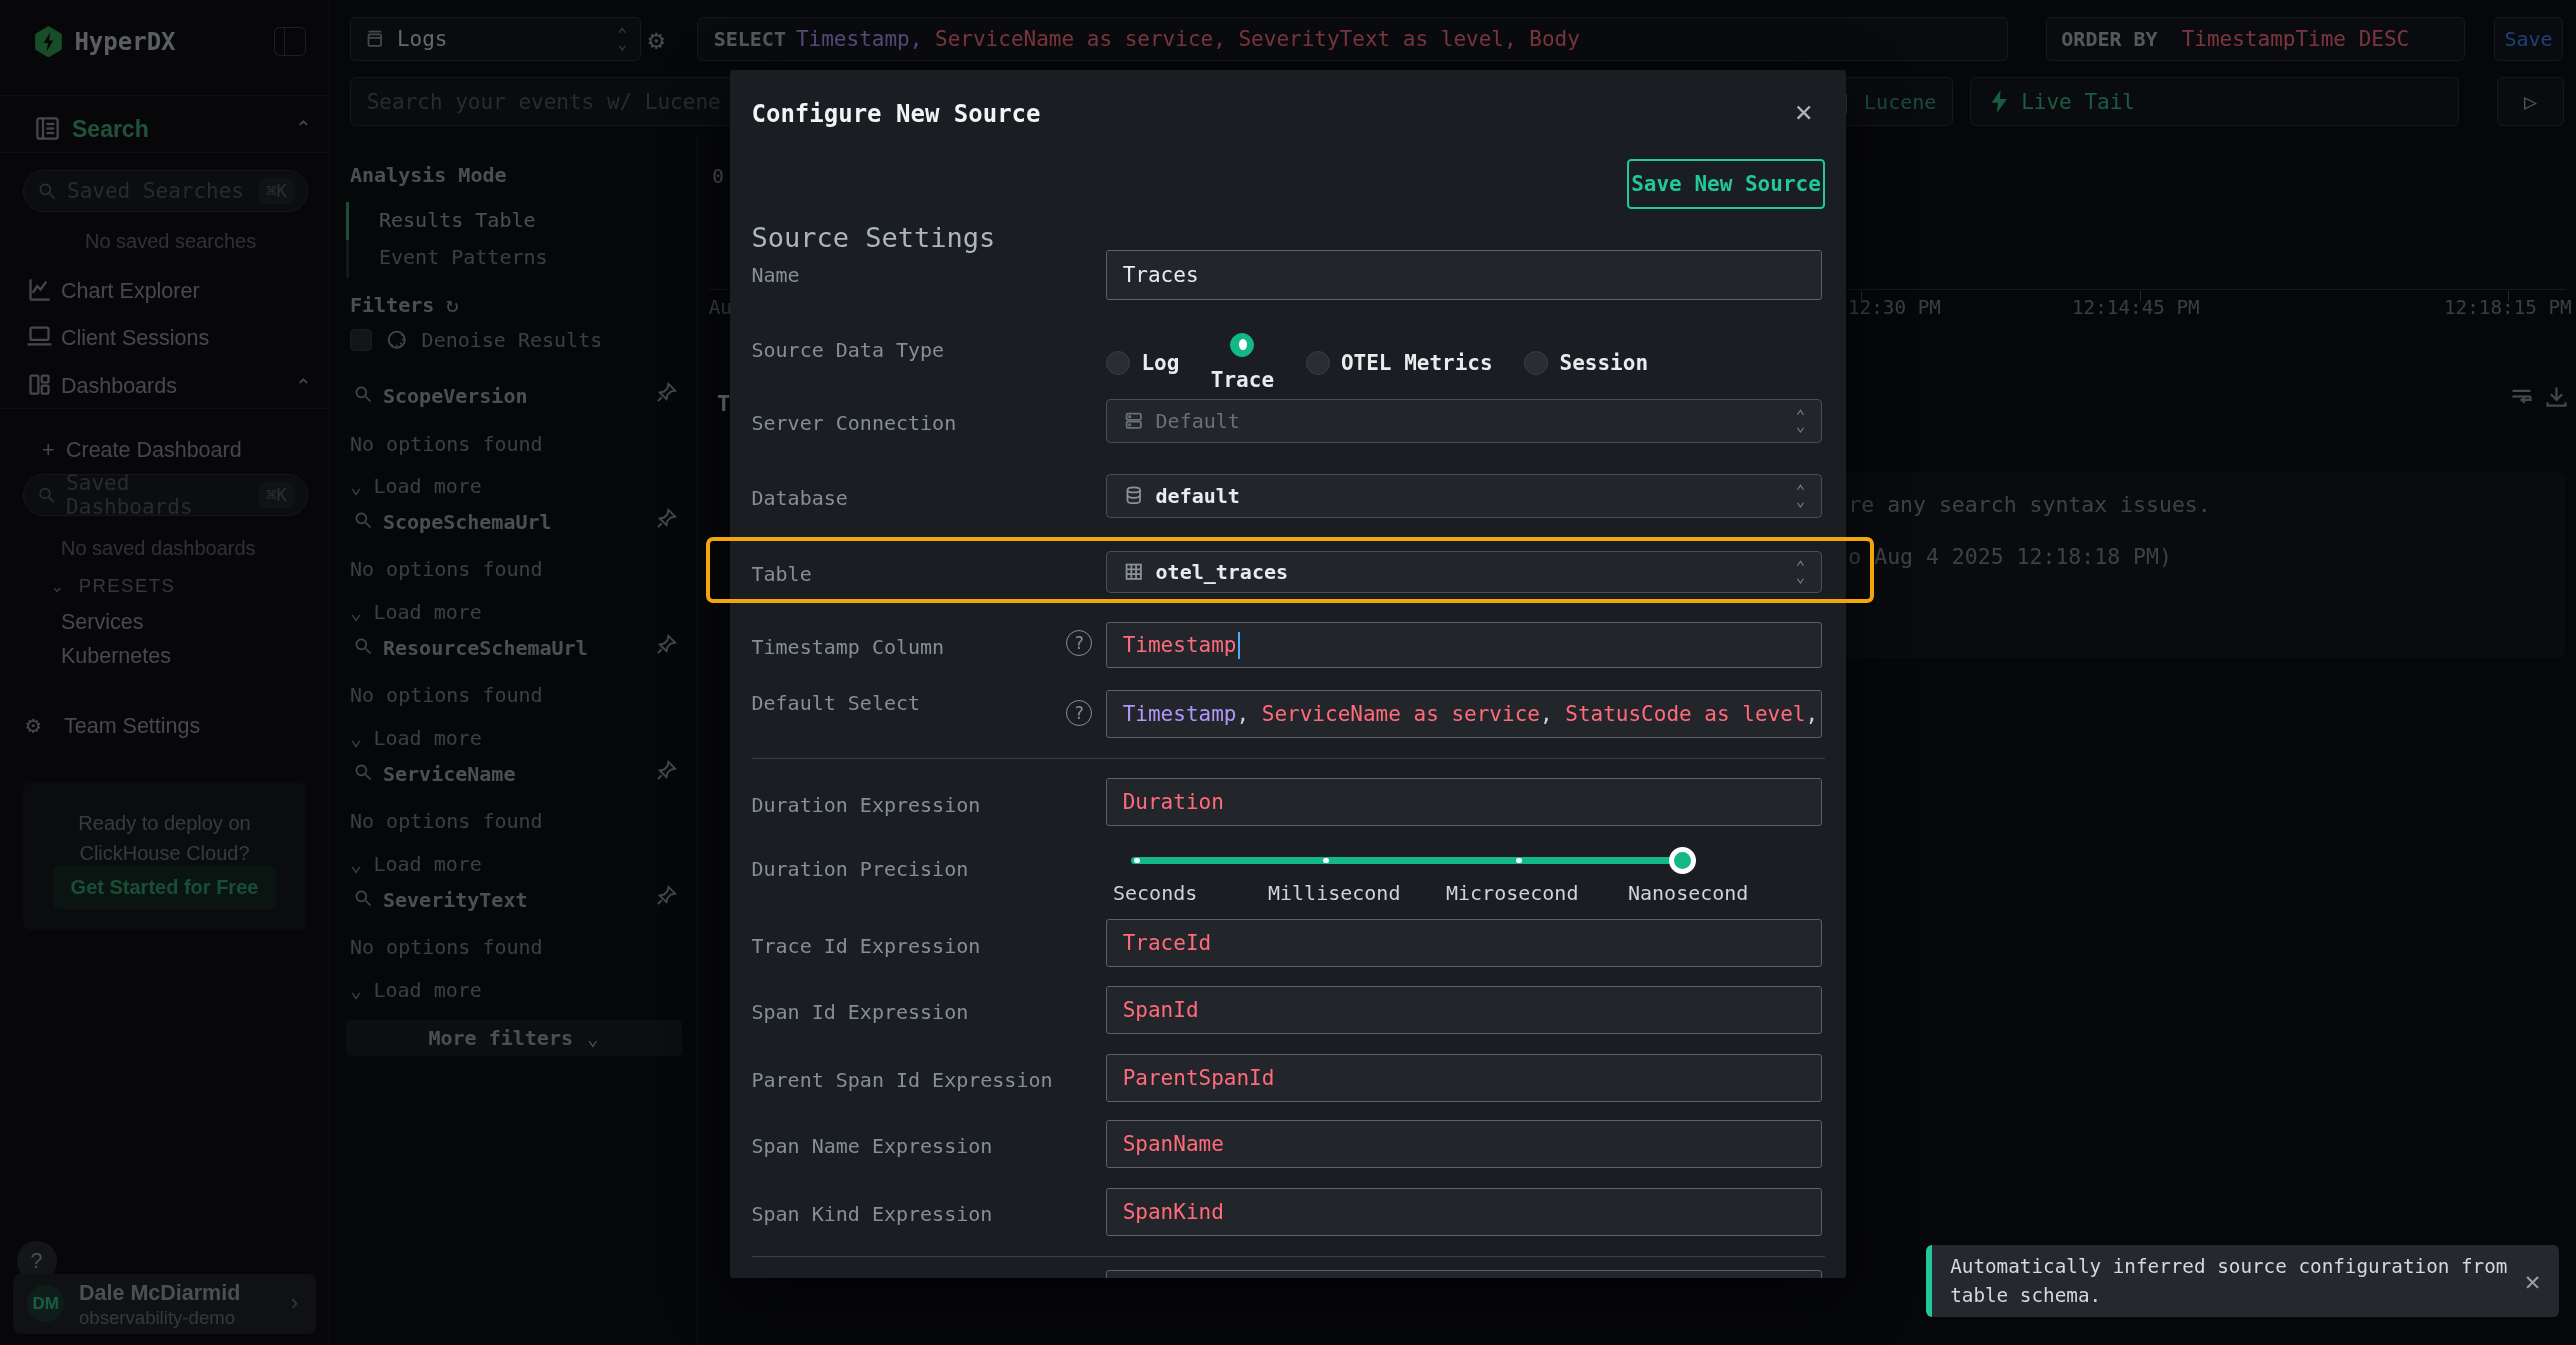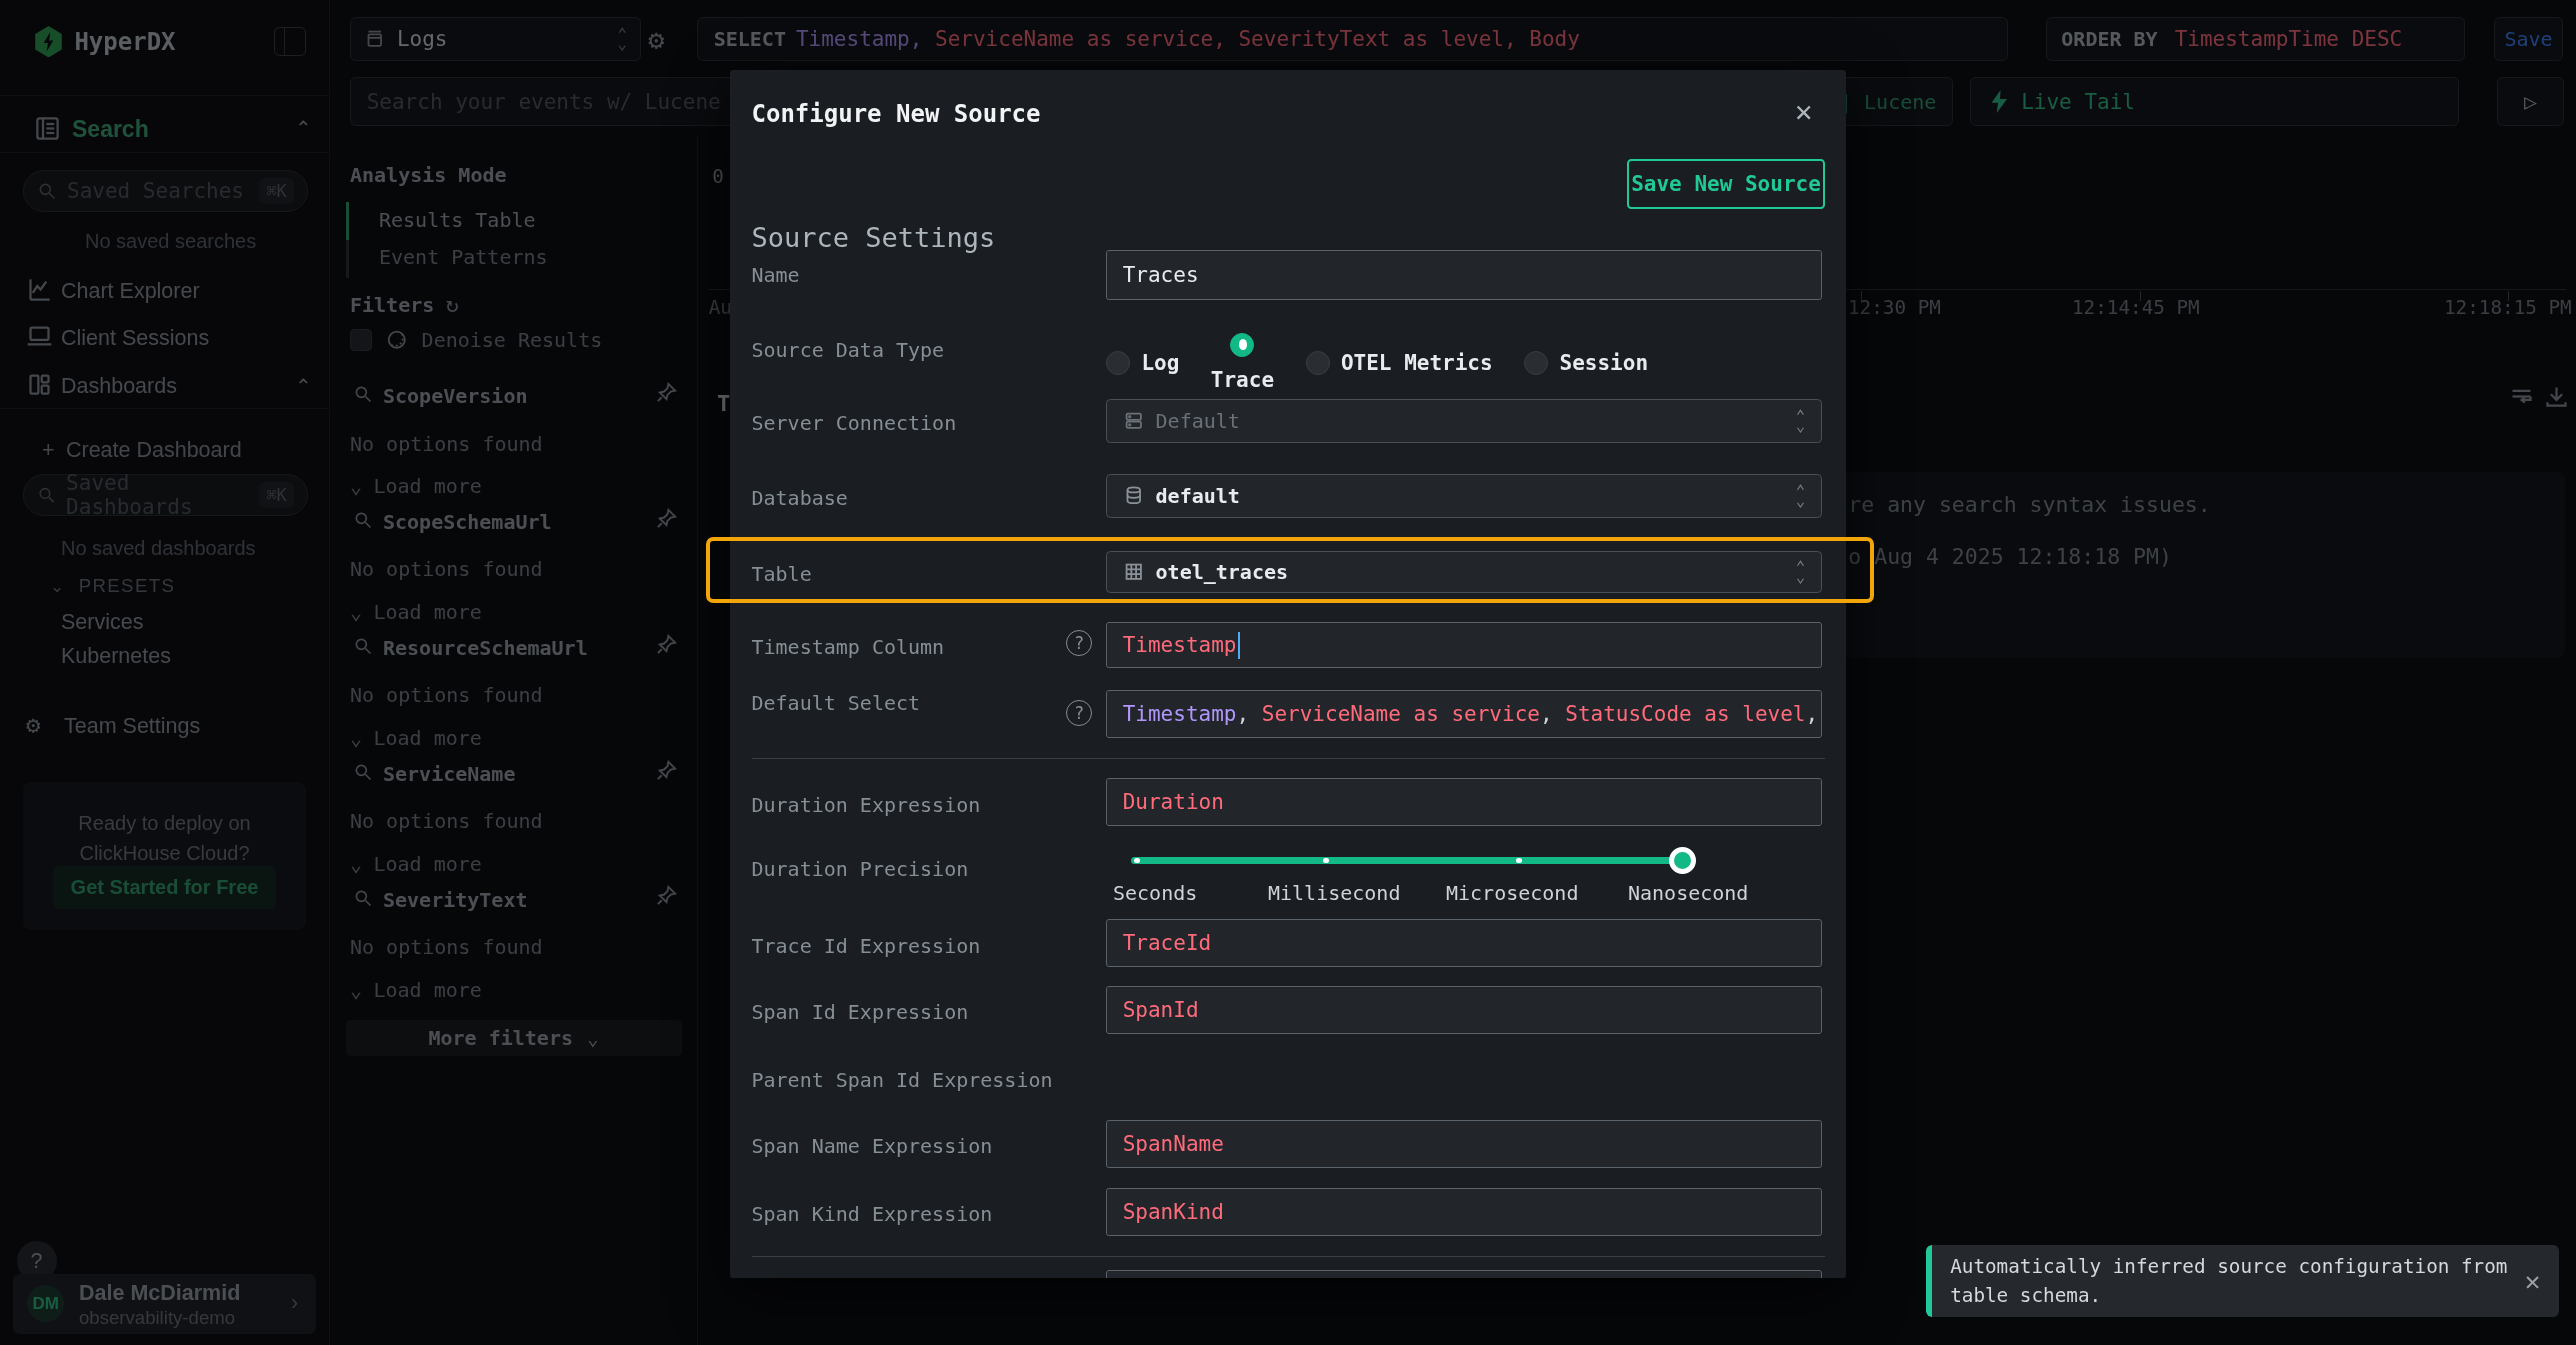--- a/index.html
+++ b/index.html
@@ -197,21 +197,21 @@
   </div>
   <span class="abs" style="left:648px;top:24px;color:#8a9199;font-size:27px;">⚙</span>
 
   <div class="abs tbox" style="left:697px;top:16.5px;width:1311px;height:44px;padding:0 15.7px;gap:10px;overflow:hidden;">
     <span class="kw" style="font-size:20px;">SELECT</span>
     <span style="font-size:21px;white-space:nowrap;">
       <span class="code-purple">Timestamp,</span><span class="code-red"> ServiceName as service, SeverityText as level, Body</span>
     </span>
   </div>
 
-  <div class="abs tbox" style="left:2046px;top:16.5px;width:419px;height:44px;padding:0 14.3px;gap:17px;overflow:hidden;">
+  <div class="abs tbox" style="left:2046px;top:16.5px;width:419px;height:44px;padding:0 14.3px;gap:24px;overflow:hidden;">
     <span class="kw" style="font-size:20px;white-space:nowrap;">ORDER BY</span>
     <span class="code-red" style="font-size:21px;white-space:nowrap;">TimestampTime DESC</span>
   </div>
 
   <div class="abs tbox" style="left:2494px;top:16.5px;width:69px;height:44px;justify-content:center;">
     <span style="font-size:20px;font-weight:normal;color:#3b82f6;">Save</span>
   </div>
 
   <div class="abs tbox" style="left:350px;top:77px;width:1603px;height:49px;padding:0 15.7px;">
     <span style="color:#4f565e;font-size:21px;">Search your events w/ Lucene ex.</span>
@@ -487,20 +487,23 @@
     <div class="m-input" style="top:849px;height:48px;">
       <span class="code-red">TraceId</span>
     </div>
 
     <div class="m-label" style="top:930px;">Span Id Expression</div>
     <div class="m-input" style="top:916px;height:48px;">
       <span class="code-red">SpanId</span>
     </div>
 
     <div class="m-label" style="top:998px;">Parent Span Id Expression</div>
+    <div class="m-input" style="top:984px;height:48px;">
+      <span class="code-red">ParentSpanId</span>
+    </div>
 
     <div class="m-label" style="top:1064px;">Span Name Expression</div>
     <div class="m-input" style="top:1050px;height:48px;">
       <span class="code-red">SpanName</span>
     </div>
 
     <div class="m-label" style="top:1132px;">Span Kind Expression</div>
     <div class="m-input" style="top:1118px;height:48px;">
       <span class="code-red">SpanKind</span>
     </div>

